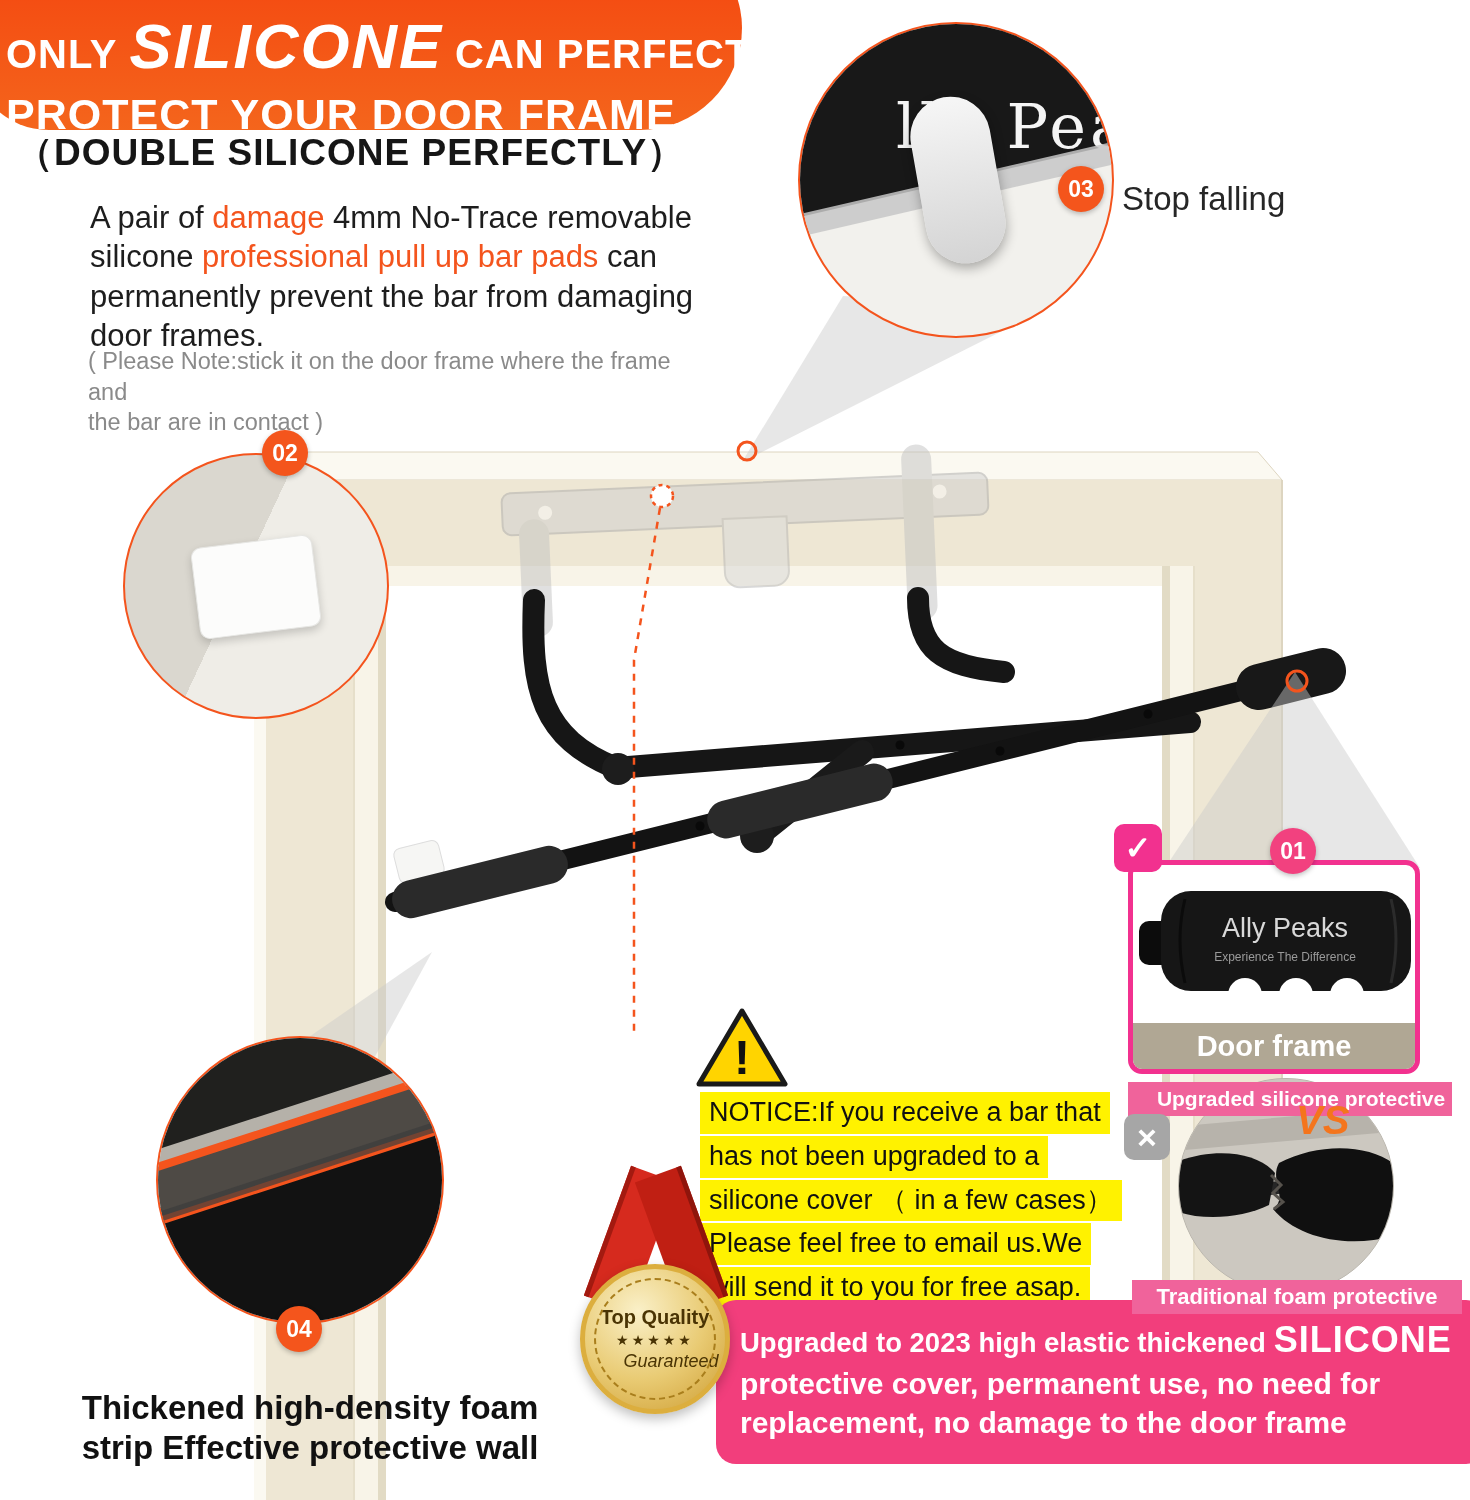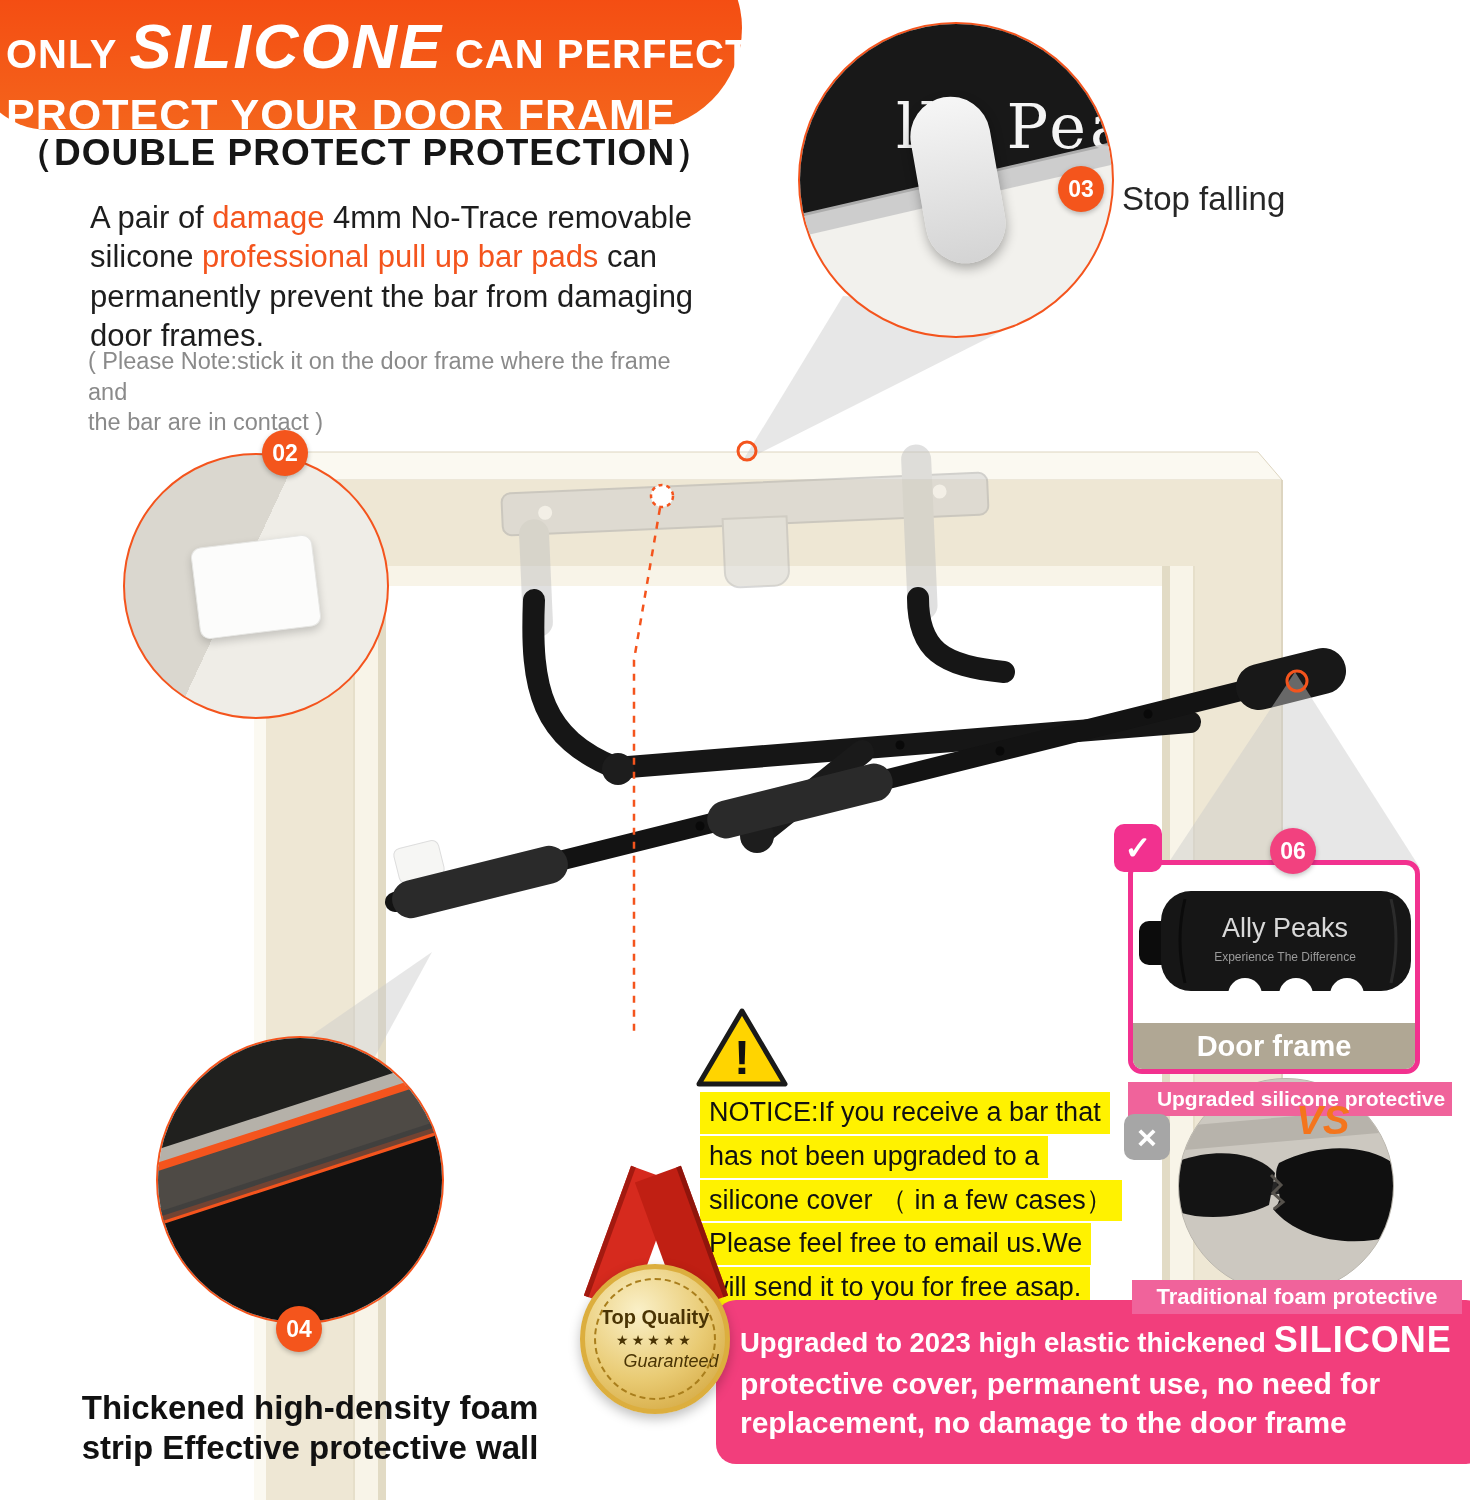--- a/index.html
+++ b/index.html
@@ -158,21 +158,21 @@
   </svg>
 
   <div class="abs blob">
     <div class="l1">
       <span class="t-pre">ONLY</span>
       <span class="t-em">SILICONE</span>
       <span class="t-post">CAN PERFECTLY</span>
     </div>
     <div class="l2">PROTECT YOUR DOOR FRAME</div>
   </div>
-  <div class="abs subtitle">（DOUBLE PROTECT PROTECTION）</div>
+  <div class="abs subtitle">（DOUBLE SILICONE PERFECTLY）</div>
 
   <div class="abs intro"><span>A pair of </span><span class="o">damage</span><span> 4mm No-Trace removable silicone </span><span class="o">professional pull up bar pads</span><span> can permanently prevent the bar from damaging door frames.</span></div>
   <div class="abs note">
     <div>( Please Note:stick it on the door frame where the frame and</div>
     <div>the bar are in contact )</div>
   </div>
 
   <div class="abs circ c02">
     <div class="abs pad"></div>
   </div>
@@ -197,21 +197,21 @@
       <path d="M52,34 q-10,40 0,84" stroke="#000" stroke-width="3" fill="none" opacity="0.5"></path>
       <path d="M258,34 q10,40 0,84" stroke="#3a3a3a" stroke-width="3" fill="none" opacity="0.6"></path>
       <text x="152" y="72" text-anchor="middle" font-family="DejaVu Serif, serif" font-size="27" fill="#d9d9d9">Ally Peaks</text>
       <text x="152" y="96" text-anchor="middle" font-size="12" fill="#9a9a9a">Experience The Difference</text>
     </svg>
     <div class="abs doorstrip">
       <span>Door frame</span>
     </div>
   </div>
   <div class="abs check">✓</div>
-  <div class="abs badge pink b01">06</div>
+  <div class="abs badge pink b01">01</div>
   <div class="abs pinkstrip upstrip">Upgraded silicone protective</div>
 
   <div class="abs vs">VS</div>
   <div class="abs tradcirc">
     <svg width="214" height="214" viewBox="0 0 214 214">
       <rect x="0" y="0" width="214" height="214" fill="#ccc8c0"></rect>
       <rect x="-10" y="38" width="240" height="24" fill="#b7b3ab" transform="rotate(-5 107 50)"></rect>
       <rect x="40" y="100" width="150" height="13" rx="6" fill="#262626" transform="rotate(-7 115 106)"></rect>
       <path d="M-15,88 C30,66 78,72 96,94 L90,126 C58,142 8,142 -15,126 Z" fill="#141414"></path>
       <path d="M100,84 C150,58 212,68 228,100 L228,152 C180,172 120,162 94,130 C110,118 90,102 100,84 Z" fill="#101010"></path>

